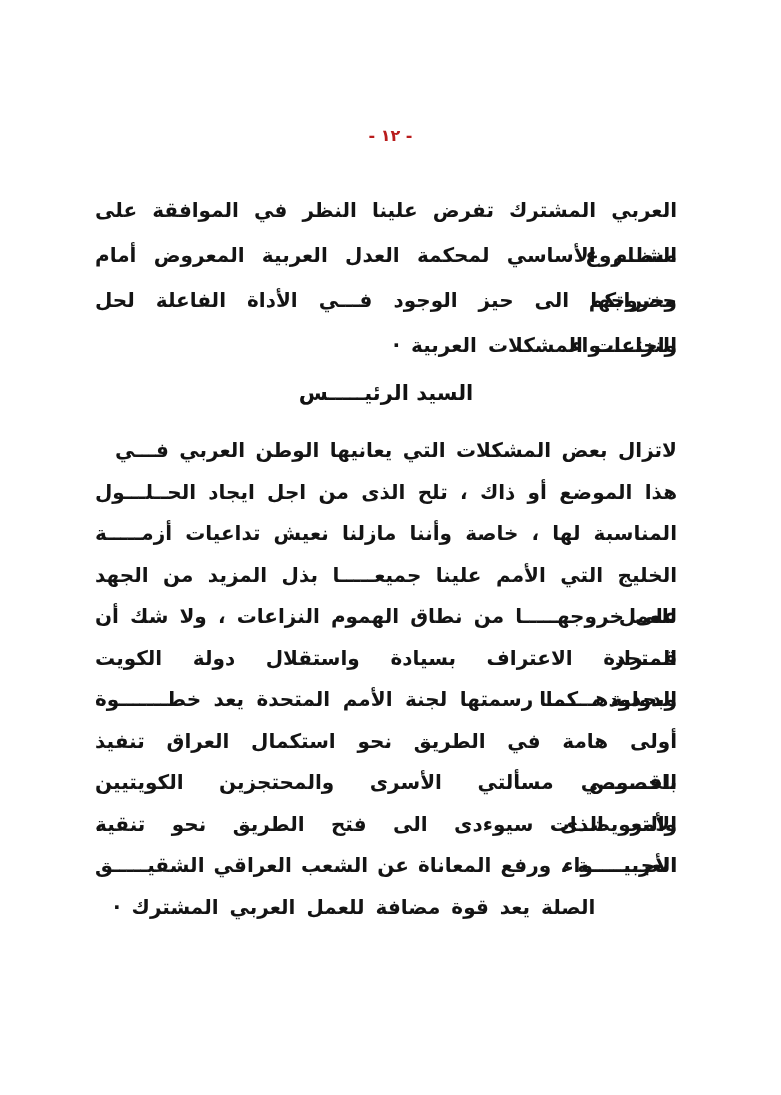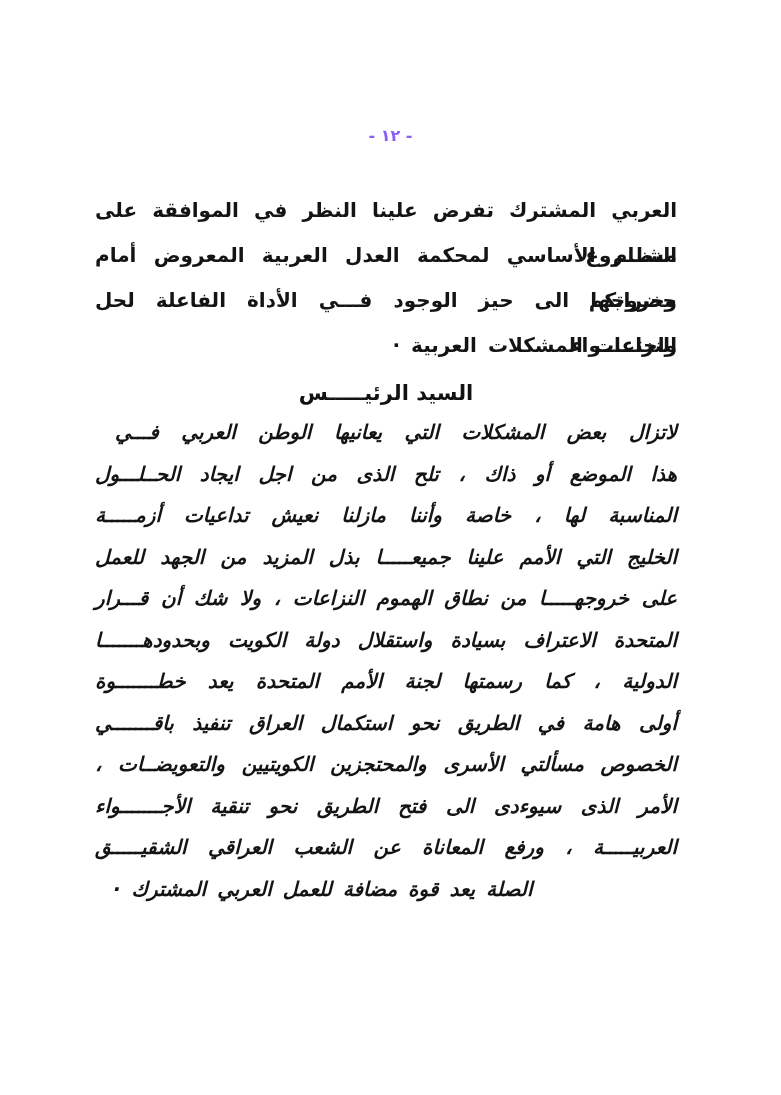--- a/index.html
+++ b/index.html
@@ -19,21 +19,21 @@
   .page-number {
     position: absolute;
     top: 126px;
     left: 0;
     right: 0;
     text-align: center;
     font-size: 16px;
     font-weight: 700;
     letter-spacing: 2px;
     direction: rtl;
-    color: #8b5cf6;
+    color: #b91c1c;
   }
   .body-text {
     direction: rtl;
     unicode-bidi: embed;
     font-weight: 700;
     font-size: 20px;
     color: #141414;
   }
   .para1 {
     position: absolute;
@@ -41,24 +41,23 @@
     right: 104px;
     left: 95px;
   }
   .para1 .line {
     height: 45px;
     line-height: 45px;
     white-space: nowrap;
   }
   .para2 {
     position: absolute;
-    top: 412px;
+    top: 430px;
     right: 104px;
     left: 95px;
-    font-style: italic;
   }
   .para2 .line {
     height: 41.5px;
     line-height: 41.5px;
     white-space: nowrap;
   }
   .line-justify {
     white-space: normal !important;
     text-align: justify;
     text-align-last: justify;

